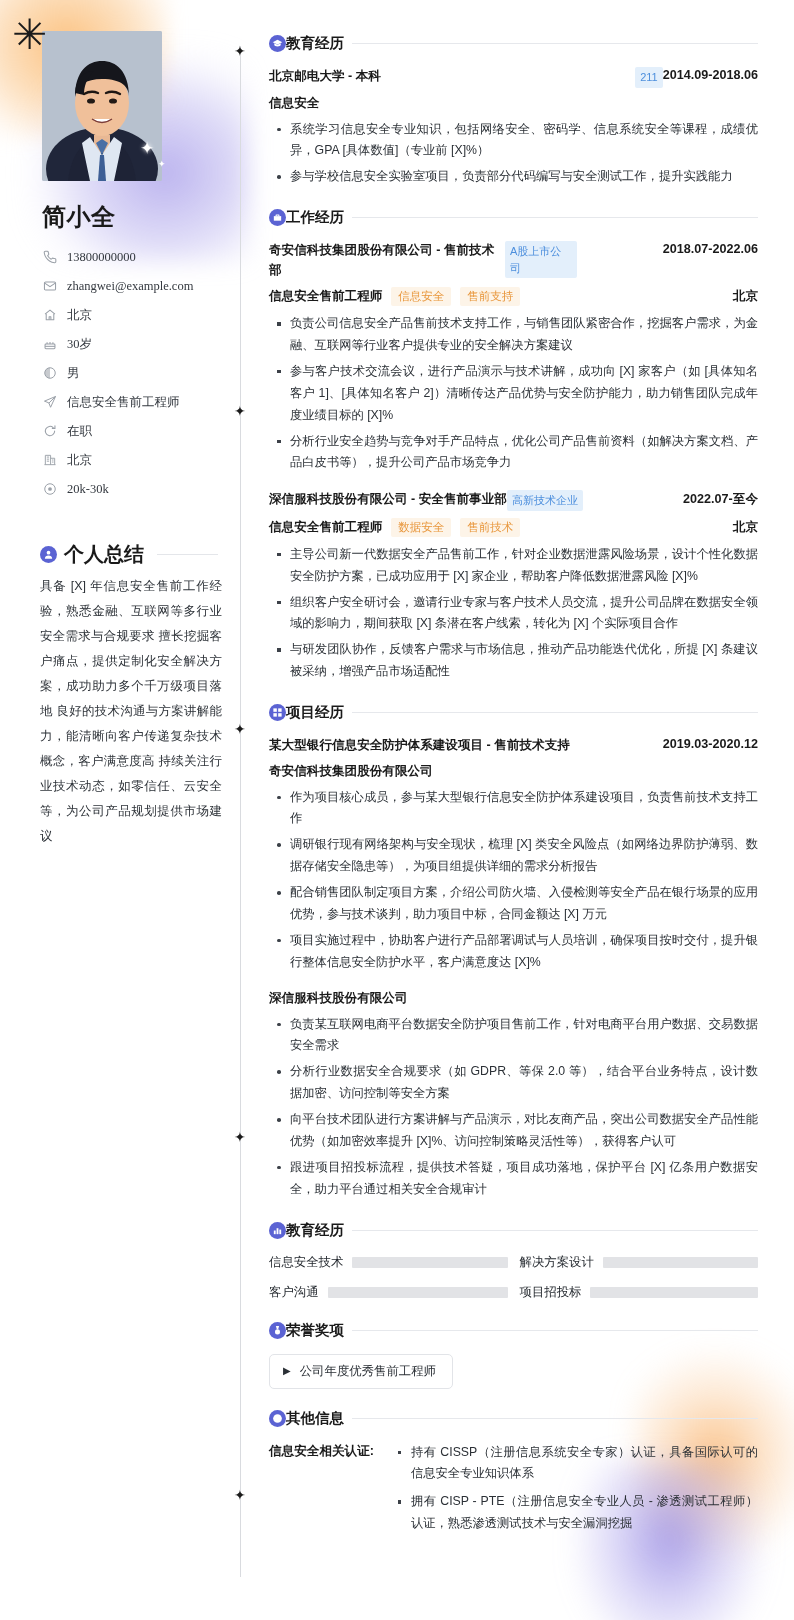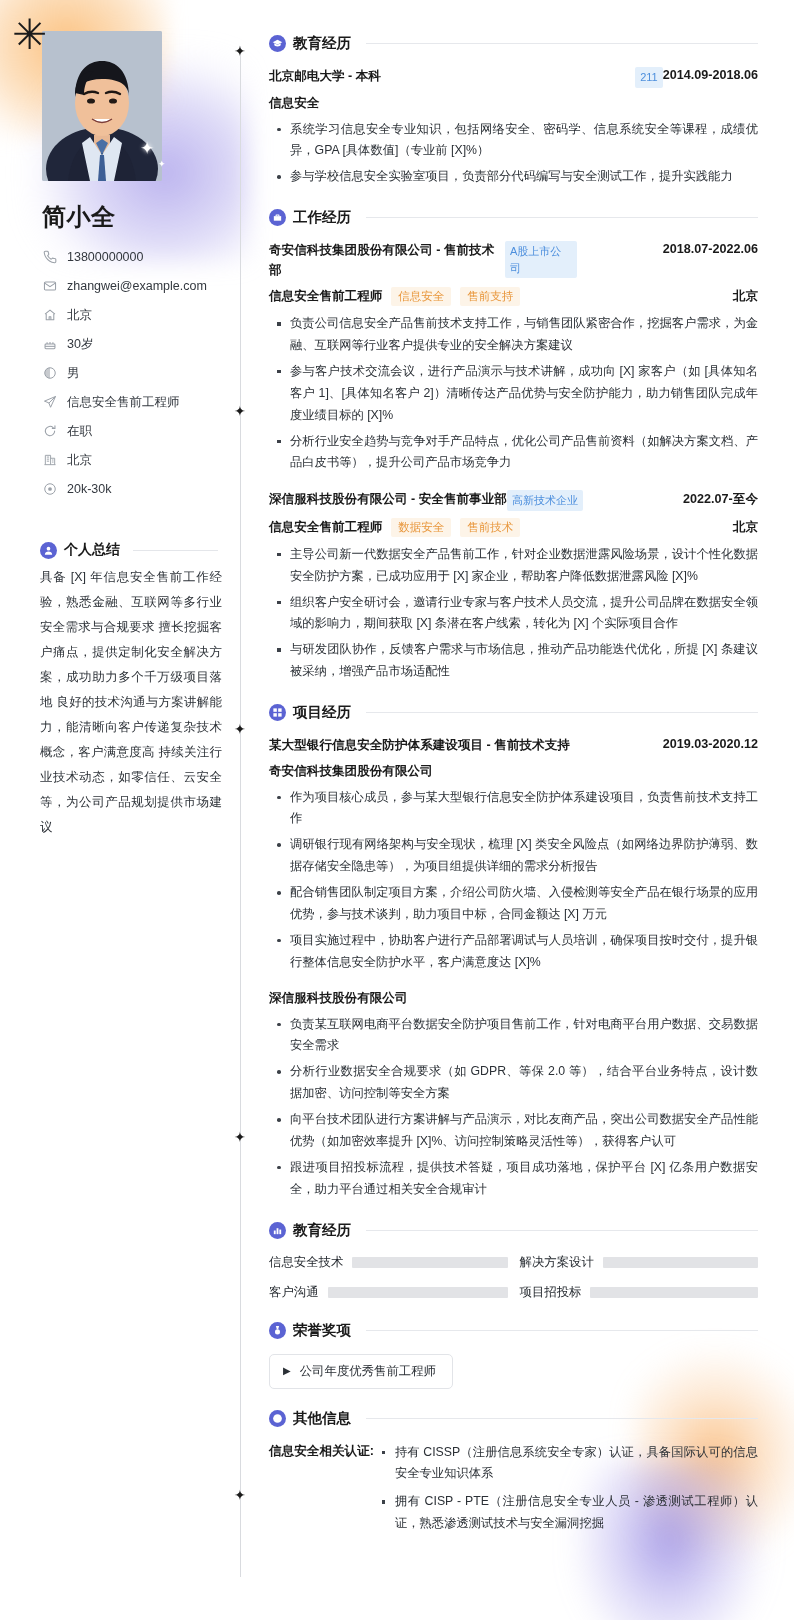--- a/index.html
+++ b/index.html
@@ -59,28 +59,28 @@
     background: #b9c2cf;
   }
   .photo svg { display: block; width: 100%; height: 100%; }
 
   .name {
     margin-top: 20px; margin-left: 6px;
     font-size: 24px; font-weight: bold; color: #1a1a1a; letter-spacing: .5px;
   }
 
   .contact { margin-top: 16px; margin-left: 6px; }
-  .crow { display: flex; align-items: center; gap: 10px; margin-bottom: 13px; height: 16px; }
+  .crow { display: flex; align-items: center; gap: 10px; margin-bottom: 13px; height: 16px; font-family: Liberation Serif, serif; }
   .crow .ico { width: 15px; height: 15px; flex: 0 0 15px; color: #9aa0a8; display:flex; align-items:center; justify-content:center;}
   .crow .ico svg { width: 14px; height: 14px; display:block; }
   .crow .txt { font-size: 12.5px; color: #33383f; white-space: nowrap; }
 
   .side-sec { margin-top: 44px; margin-left: 4px; }
   .side-sec-head { display: flex; align-items: center; gap: 7px; }
-  .side-sec-title { font-size: 14px; font-weight: bold; color: #1a1a1a; }
+  .side-sec-title { font-size: 20px; font-weight: bold; color: #1a1a1a; }
   .side-rule { flex: 1; height: 1px; background: #e4e6ea; margin-left: 6px; }
   .summary {
     margin-top: 6px; font-size: 12.5px; line-height: 2.0; color: #2d3238;
     text-align: justify; width: 182px;
   }
 
   
   .badge {
     width: 17px; height: 17px; flex: 0 0 17px; border-radius: 50%;
     background: #5b63d3; color: #fff;
@@ -95,21 +95,21 @@
   }
   .divider .star {
     position: absolute; left: -6px; color: #1b1b1b;
     font-family: "DejaVu Sans", sans-serif; font-size: 14px; line-height: 1;
   }
 
   
   .right { flex: 1; padding: 34px 36px 26px 28px; min-width: 0; }
 
   .sec { margin-bottom: 20px; }
-  .sec-head { display: flex; align-items: center; gap: 7px; margin-bottom: 14px; }
+  .sec-head { display: flex; align-items: center; margin-bottom: 14px; }
   .sec-title { font-size: 14.5px; font-weight: bold; color: #1a1a1a; white-space: nowrap; }
   .sec-rule { flex: 1; height: 1px; background: #e6e8ec; margin-left: 8px; }
 
   .entry { margin-bottom: 16px; }
   .entry:last-child { margin-bottom: 0; }
 
   .line1 { display: flex; align-items: flex-start; }
   .line1 .org {
     font-size: 12.6px; font-weight: bold; color: #1a1a1a; line-height: 1.55;
     flex: 1 1 auto; min-width: 0;
@@ -160,21 +160,21 @@
   
   .honor-pill {
     display: inline-flex; align-items: center; gap: 9px;
     border: 1px solid #e2e4e8; border-radius: 5px;
     padding: 8px 16px 8px 13px; font-size: 12.4px; color: #2b3036;
     background: #fff;
   }
   .honor-pill .tri { color: #2b3036; font-size: 10px; line-height: 1; font-family: "DejaVu Sans", sans-serif; }
 
   
-  .other-row { display: flex; align-items: flex-start; gap: 0; }
+  .other-row { display: flex; align-items: flex-start; gap: 16px; }
   .other-label { font-size: 12.6px; font-weight: bold; color: #1a1a1a; white-space: nowrap; padding-top: 1px; }
   .other-row ul.bul { margin-top: 0; flex: 1; }
   .other-row ul.bul li { margin-bottom: 6px; }
 </style>
 </head>
 <body>
 
 <div class="deco deco-tl-orange"></div>
 <div class="deco deco-tl-purple"></div>
 <div class="deco deco-br-orange"></div>

